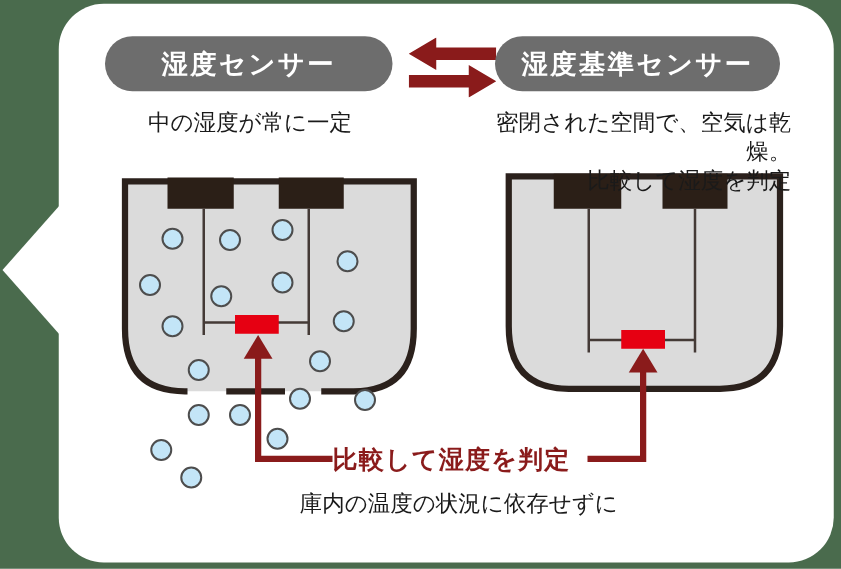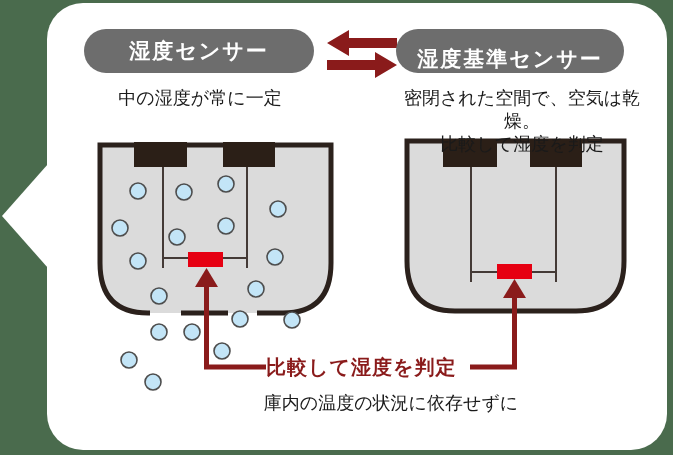--- a/index.html
+++ b/index.html
@@ -25,36 +25,36 @@
     border-right:46px solid var(--bubble,#fff);
   }
   .diagram{position:absolute; left:0; top:0;}
   .pill{
     position:absolute; top:29px; height:44px; border-radius:22px;
     background:var(--pill,#6d6d6d); color:var(--pill-text,#fff);
     display:flex; align-items:center; justify-content:center;
     font-size:21px; font-weight:600; letter-spacing:2px;
   }
   .pill-left{left:84px; width:230px;}
-  .pill-right{left:396px; width:228px;align-items:flex-end;}
+  .pill-right{left:396px; width:228px;}
   .swap{position:absolute; left:327px; top:30px;}
   .swap polygon{fill:var(--dark-red,#8a1b1b);}
   .desc{
     position:absolute; top:87px; text-align:center;
     font-size:18px; line-height:23px;
   }
   .desc-left{left:80px; width:240px;}
-  .desc-right{left:397px; width:250px;}
+  .desc-right{left:383px; width:250px;text-align:right;}
   .judgement{
     position:absolute; left:266px; top:354px; width:200px; text-align:left;
     font-size:20px; font-weight:700; color:var(--dark-red,#8a1b1b);
     letter-spacing:1px;
   }
   .caption{
-    position:absolute; left:216px; top:392px; width:350px; text-align:center;
+    position:absolute; left:192px; top:392px; width:350px; text-align:center;
     font-size:18px; line-height:22px;
   }
   
   .vessel-fill{fill:var(--container-fill,#dbdbdb);}
   .vessel-stroke{fill:none; stroke:var(--container-border,#2b211c); stroke-width:5;}
   .heater-block{fill:var(--block,#2b1f17);}
   .inner-line{fill:none; stroke:var(--inner-line,#443a36); stroke-width:2;}
   .sensor-chip{fill:var(--sensor-red,#e60012);}
   .droplet{fill:var(--droplet-fill,#c3e5f7); stroke:var(--droplet-stroke,#4d4d4d); stroke-width:1.6;}
   .pointer-line{fill:none; stroke:var(--dark-red,#8a1b1b); stroke-width:5;}

